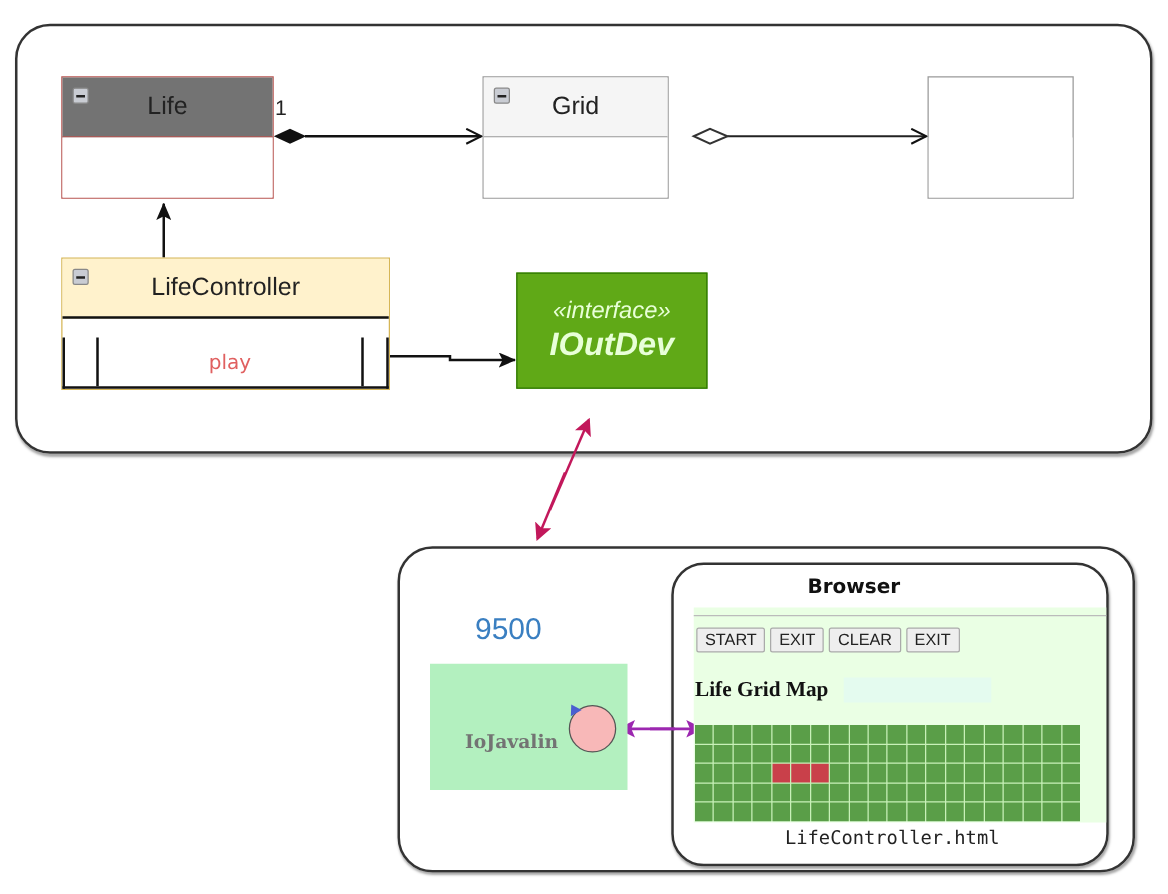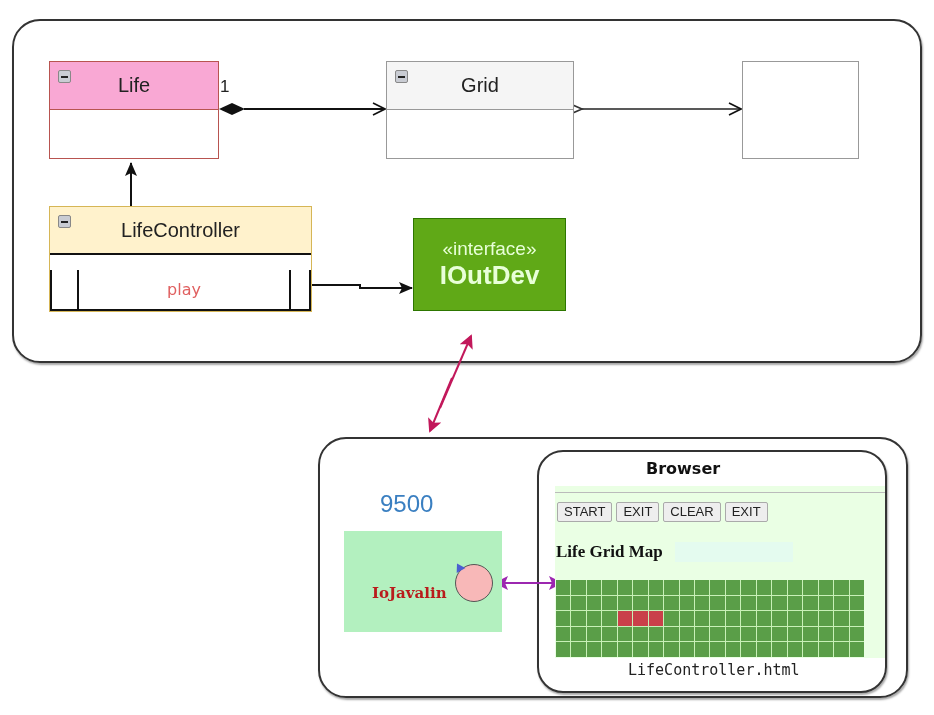--- a/index.html
+++ b/index.html
@@ -50,29 +50,29 @@
   <path d="M312,285 L360,285 L360,288 L412,288" fill="none" stroke="#111" stroke-width="2" marker-end="url(#filledArrow)"></path>
 
   <line x1="452" y1="378" x2="430" y2="431" stroke="#c2185b" stroke-width="2" marker-end="url(#pinkArrow)"></line>
   <line x1="440" y1="408" x2="471" y2="336" stroke="#c2185b" stroke-width="2" marker-end="url(#pinkArrow)"></line>
 
   <line x1="520" y1="583" x2="561" y2="583" stroke="#9c27b0" stroke-width="2.2" marker-end="url(#purpleArrow)"></line>
   <line x1="540" y1="583" x2="496" y2="583" stroke="#9c27b0" stroke-width="2.2" marker-end="url(#purpleArrow)"></line>
 </svg>
 
 <div class="uml" style="left:49px; top:61px; width:170px; height:98px; border:1.5px solid #b85450;">
-  <div class="head" style="height:48px; background:#f9a8d4; border-bottom:1.5px solid #b85450;">
+  <div class="head" style="height:48px; background:#737373; border-bottom:1.5px solid #b85450;">
     <span class="collapse"></span>
     <span>Life</span>
   </div>
   <div class="body" style="height:48px; background:#fff;"></div>
 </div>
 <span class="abs" style="left:220px; top:77px; font-size:17px; color:#222;">1</span>
 
-<div class="uml" style="left:386px; top:61px; width:188px; height:98px; border:1.5px solid #999;text-decoration:underline;">
+<div class="uml" style="left:386px; top:61px; width:149px; height:98px; border:1.5px solid #999;text-decoration:underline;">
   <div class="head" style="height:48px; background:#f5f5f5; border-bottom:1.5px solid #999;">
     <span class="collapse"></span>
     <span>Grid</span>
   </div>
   <div class="body" style="height:48px; background:#fff;"></div>
 </div>
 
 <div class="uml" style="left:742px; top:61px; width:117px; height:98px; border:1.5px solid #999;">
   <div class="body" style="height:48px; background:#fff;"></div>
 </div>
@@ -82,29 +82,29 @@
     <span class="collapse"></span>
     <span>LifeController</span>
   </div>
   <div class="body" style="height:41px; background:#fff; border:2px solid #111; border-top:none;">
     <div style="position:absolute; left:25px; top:0; bottom:0; width:210px; border-left:2px solid #111; border-right:2px solid #111; display:flex; align-items:center; justify-content:center;">
       <span style="font-family:'DejaVu Sans', sans-serif; font-size:16px; color:#e06060;">play</span>
     </div>
   </div>
 </div>
 
-<div class="uml" style="left:413px; top:218px; width:153px; height:93px; background:#60a917; border:1.5px solid #2d7600; display:flex; flex-direction:column; align-items:center; justify-content:center; color:#e8ffd8;">
+<div class="uml" style="left:413px; top:218px; width:153px; height:93px; background:#60a917; border:1.5px solid #2d7600; display:flex; flex-direction:column; align-items:center; justify-content:center; color:#e8ffd8;font-style:italic;">
   <span style="font-size:19px;">«interface»</span>
   <span style="font-size:26px; font-weight:bold;">IOutDev</span>
 </div>
 
 <span class="abs" style="left:380px; top:490px; font-size:24px; color:#3a7fc1;">9500</span>
 
 <div class="abs" style="left:344px; top:531px; width:158px; height:101px; background:#b3f0bf;">
-  <span class="abs" style="left:28px; top:53px; font-family:'DejaVu Serif', serif; font-weight:bold; font-size:15px; color:#b91c1c;">IoJavalin</span>
+  <span class="abs" style="left:28px; top:53px; font-family:'DejaVu Serif', serif; font-weight:bold; font-size:15px; color:#737373;">IoJavalin</span>
   <span class="abs" style="left:111px; top:33px; width:38px; height:38px; border-radius:50%; background:#f8b8b8; border:1.5px solid #555; box-sizing:border-box;"></span>
   <span class="abs" style="left:110px; top:32px; width:0; height:0; border-left:5px solid transparent; border-right:5px solid transparent; border-bottom:8px solid #4a5fd0; transform:rotate(-30deg);"></span>
 </div>
 
 <span class="abs" style="left:646px; top:459px; font-size:16px; font-weight:bold; color:#111; font-family:'DejaVu Sans', sans-serif;">Browser</span>
 
 <div class="abs" style="left:555px; top:486px; width:330px; height:172px; background:#eaffe4;">
   <div style="position:absolute; left:0; right:0; top:6px; height:1px; background:#bbb;"></div>
   <div class="abs" style="left:2px; top:16px; white-space:nowrap;">
     <span class="btn">START</span><span class="btn">EXIT</span><span class="btn">CLEAR</span><span class="btn">EXIT</span>

